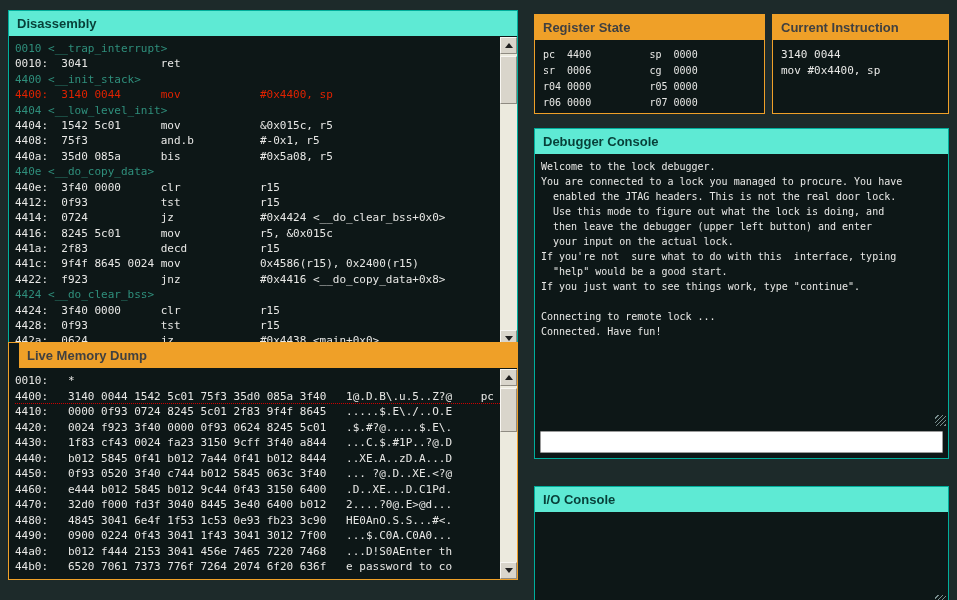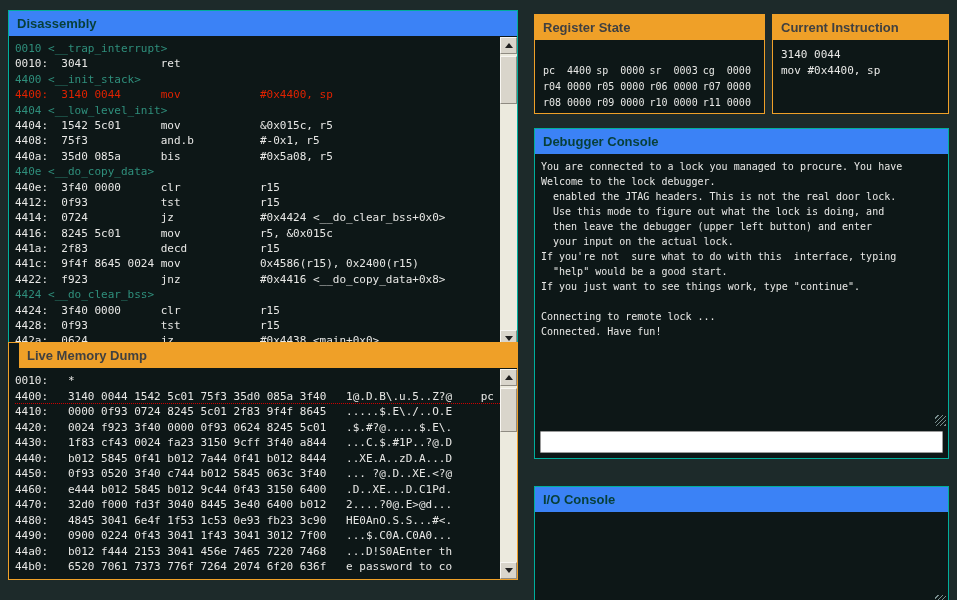--- a/index.html
+++ b/index.html
@@ -6,21 +6,21 @@
   html,body { width:957px; height:600px; }
   body {
     position:relative; overflow:hidden;
     background:#1d2a2a;
     font-family:"Liberation Sans", sans-serif;
   }
   .panel { position:absolute; border:1px solid; background:#0d1717; }
   .panel.teal   { border-color:#00ae9c; }
   .panel.orange { border-color:#efa028; }
   .panel-header { height:25px; line-height:25px; padding:0 8px; font-size:13px; font-weight:bold; }
-  .teal  > .panel-header { background:#3b82f6; color:#073f38; }
+  .teal  > .panel-header { background:#5eead4; color:#073f38; }
   .orange> .panel-header { background:#efa028; color:#404040; }
   .panel-body {
     position:absolute; top:26px; left:0; right:0; bottom:0;
     background:#0d1717; overflow:hidden;
     font-family:"DejaVu Sans Mono", monospace; font-size:11px; color:#e8e8e6;
   }
 
   
   .p-disasm { left:8px;   top:10px;  width:510px; height:338px; }
   .p-mem    { left:8px;   top:342px; width:510px; height:238px;padding-left:10px; }
@@ -41,21 +41,21 @@
   
   .mem-area { position:absolute; top:0; bottom:0; left:0; right:17px; padding:4px 0 0 6px; overflow:hidden; }
   .mrow { display:flex; white-space:pre; line-height:15.5px; height:15.5px; }
   .mrow .a { width:8ch;  display:inline-block; }
   .mrow .h { width:42ch; display:inline-block; }
   .mrow .t { width:17ch; display:inline-block; }
   .mrow .n { margin-left:auto; padding-right:6px; }
   .mrow.annotated { border-bottom:1px dotted #cc0000; }
 
   
-  .reg-grid { display:grid; grid-template-columns:repeat(4,1fr); padding:22px 8px 0 8px; font-size:10px; line-height:16px; }
+  .reg-grid { display:grid; grid-template-columns:repeat(2,1fr); padding:6px 8px 0 8px; font-size:10px; line-height:16px; }
   .reg-cell { white-space:pre; }
 
   
   .ci-body { padding:6px 8px; line-height:16px; }
   .ci-line { white-space:pre; }
 
   
   .console-lines { padding:4px 6px 0 6px; font-size:10px; }
   .cline { white-space:pre; line-height:15px; min-height:15px; }
   .console-input {
@@ -156,21 +156,21 @@
     </div>
   </div>
 </div>
 
 <div class="panel orange p-reg">
   <div class="panel-header">Register State</div>
   <div class="panel-body">
     <div class="reg-grid">
         <div class="reg-cell">pc  4400</div>
         <div class="reg-cell">sp  0000</div>
-        <div class="reg-cell">sr  0003</div>
+        <div class="reg-cell">sr  0006</div>
         <div class="reg-cell">cg  0000</div>
         <div class="reg-cell">r04 0000</div>
         <div class="reg-cell">r05 0000</div>
         <div class="reg-cell">r06 0000</div>
         <div class="reg-cell">r07 0000</div>
         <div class="reg-cell">r08 0000</div>
         <div class="reg-cell">r09 0000</div>
         <div class="reg-cell">r10 0000</div>
         <div class="reg-cell">r11 0000</div>
         <div class="reg-cell">r12 0000</div>
@@ -188,22 +188,22 @@
       <div class="ci-line">3140 0044</div>
       <div class="ci-line">mov #0x4400, sp</div>
     </div>
   </div>
 </div>
 
 <div class="panel teal p-dbg">
   <div class="panel-header">Debugger Console</div>
   <div class="panel-body">
     <div class="console-lines">
+        <div class="cline">Welcome to the lock debugger.</div>
         <div class="cline">You are connected to a lock you managed to procure. You have</div>
-        <div class="cline">Welcome to the lock debugger.</div>
         <div class="cline">  enabled the JTAG headers. This is not the real door lock.</div>
         <div class="cline">  Use this mode to figure out what the lock is doing, and</div>
         <div class="cline">  then leave the debugger (upper left button) and enter</div>
         <div class="cline">  your input on the actual lock.</div>
         <div class="cline">If you're not  sure what to do with this  interface, typing</div>
         <div class="cline">  "help" would be a good start.</div>
         <div class="cline">If you just want to see things work, type "continue".</div>
         <div class="cline">&nbsp;</div>
         <div class="cline">Connecting to remote lock ...</div>
         <div class="cline">Connected. Have fun!</div>

